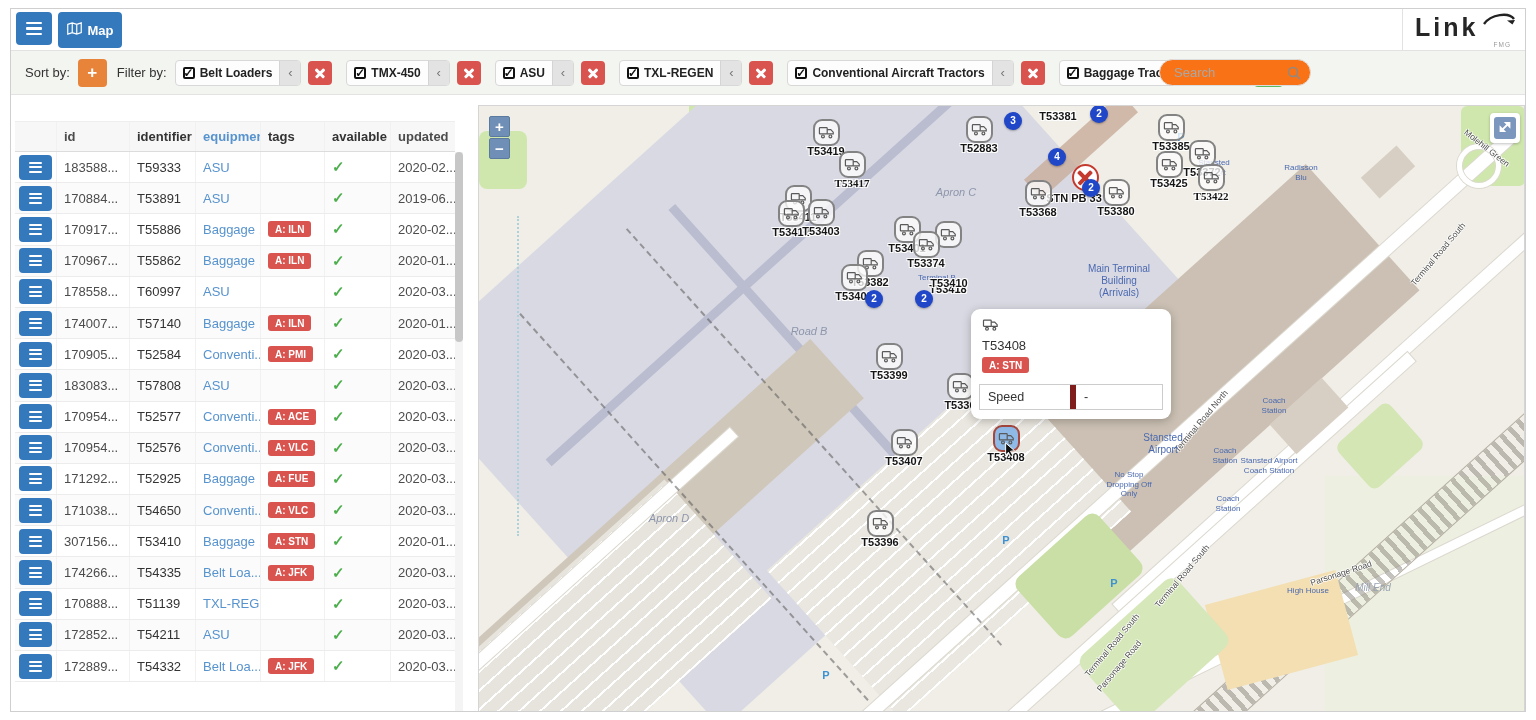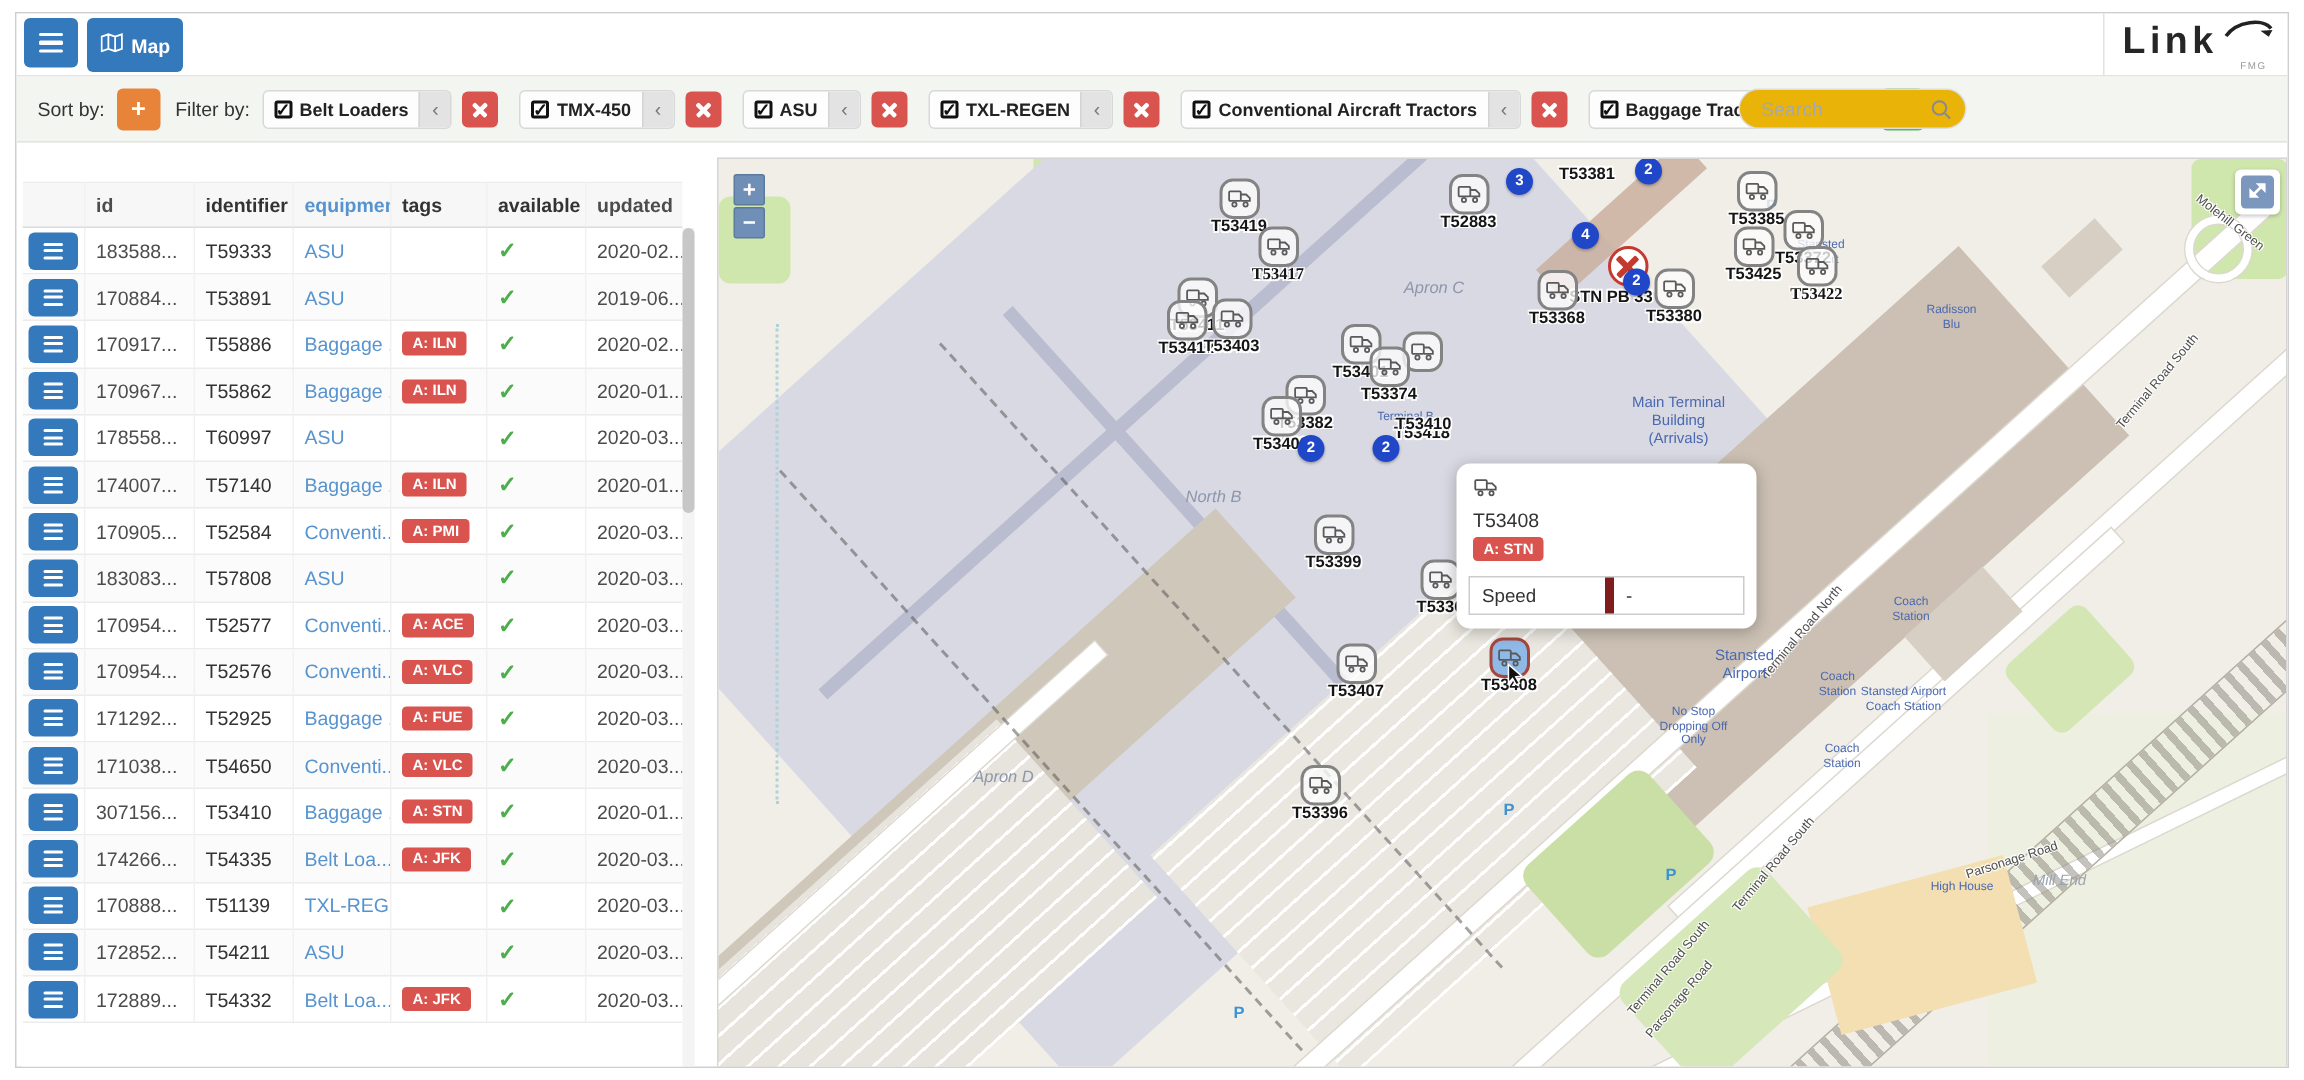--- a/index.html
+++ b/index.html
@@ -25,21 +25,21 @@
   #filters-row{display:flex;align-items:center;gap:7px;}
   .chip-group{display:flex;align-items:center;gap:7px;margin-right:7px;}
   .chip{display:flex;align-items:stretch;border:1px solid #d8d8d8;border-radius:4px;overflow:hidden;background:#fdfdfd;height:26px;}
   .chip-main{display:flex;align-items:center;gap:5px;padding:0 7px;font-size:12px;font-weight:bold;color:#222;white-space:nowrap;}
   .cbx{display:inline-flex;align-items:center;justify-content:center;width:12px;height:12px;border:2px solid #111;border-radius:2px;background:#fff;font-size:12px;font-weight:bold;color:#111;line-height:1;}
   .chip-arrow{width:21px;background:#e3e3e3;border-left:1px solid #d4d4d4;color:#777;font-size:13px;display:flex;align-items:center;justify-content:center;cursor:pointer;}
   .x-btn{position:relative;width:24px;height:24px;background:#d9534f;border:none;border-radius:4px;cursor:pointer;flex:none;}
   .x-btn::before,.x-btn::after{content:"";position:absolute;left:6px;top:11px;width:12px;height:2.6px;background:#fff;border-radius:1px;}
   .x-btn::before{transform:rotate(45deg);}
   .x-btn::after{transform:rotate(-45deg);}
-  #search-wrap{position:absolute;left:1148px;top:8px;width:152px;height:27px;border:1px solid #ddd;border-radius:15px;background:#eab308;}
+  #search-wrap{position:absolute;left:1148px;top:8px;width:152px;height:27px;border:1px solid #ddd;border-radius:15px;background:#f97316;}
   #search-input{position:absolute;left:12px;top:1px;width:110px;height:23px;border:none;outline:none;font-size:13px;color:#444;background:transparent;}
   #search-input::placeholder{color:#a8a8a8;}
   #search-icon{position:absolute;right:9px;top:6px;}
   #region-dd{position:absolute;left:1308px;top:7px;width:188px;height:30px;border:1px solid #bfbfbf;border-radius:3px;background:#fff;cursor:pointer;}
   #region-cursor{position:absolute;left:8px;top:7px;width:1px;height:15px;background:#333;}
   #region-value{position:absolute;left:11px;top:7px;font-size:13px;color:#333;}
   #region-caret{position:absolute;right:9px;top:12px;width:0;height:0;border-left:4.5px solid transparent;border-right:4.5px solid transparent;border-top:5.5px solid #555;}
   
   #table-panel{position:absolute;left:4px;top:112px;width:440px;height:591px;overflow:hidden;background:#fff;}
   .trow{display:flex;align-items:center;height:31.2px;border-bottom:1px solid #ececec;}
@@ -588,41 +588,41 @@
         <svg width="14" height="14" viewBox="0 0 14 14">
             <g stroke="#fff" stroke-width="1.8" fill="#fff">
               <line x1="4" y1="10" x2="10" y2="4"></line>
               <path d="M8 3 h3.5 v3.5z"></path>
               <path d="M6 11 h-3.5 v-3.5z"></path>
             </g>
           </svg>
       </button>
     </div>
   <div class="plabel area" style="left: 477px; top: 87px;">Apron C</div>
-      <div class="plabel area" style="left: 330px; top: 226px;">North B</div>
+      <div class="plabel area" style="left: 330px; top: 226px;">Road B</div>
       <div class="plabel area" style="left: 190px; top: 413px;">Apron D</div>
       <div class="plabel poi" style="left: 640px; top: 175px;">Main Terminal
 Building
 (Arrivals)</div>
       <div class="plabel poi" style="left: 684px; top: 338px;">Stansted
 Airport</div>
       <div class="plabel tiny" style="left: 735px; top: 62px;">Stansted
 Airport</div>
       <div class="plabel tiny" style="left: 790px; top: 360px;">Stansted Airport
 Coach Station</div>
       <div class="plabel tiny" style="left: 795px; top: 300px;">Coach
 Station</div>
       <div class="plabel tiny" style="left: 746px; top: 350px;">Coach
 Station</div>
       <div class="plabel tiny" style="left: 749px; top: 398px;">Coach
 Station</div>
       <div class="plabel tiny" style="left: 650px; top: 378px;">No Stop
 Dropping Off
 Only</div>
-      <div class="plabel tiny" style="left: 822px; top: 67px; margin-top: 38px;">Radisson
+      <div class="plabel tiny" style="left: 822px; top: 67px;">Radisson
 Blu</div>
       <div class="plabel area2" style="left: 894px; top: 482px;">Mill End</div>
       <div class="plabel tiny" style="left: 829px; top: 485px;">High House</div>
       <div class="plabel tiny" style="left: 458px; top: 172px;">Terminal B</div>
       <div class="plabel park" style="left: 702px; top: 32px;">P</div>
       <div class="plabel park" style="left: 635px; top: 478px;">P</div>
       <div class="plabel park" style="left: 527px; top: 435px;">P</div>
       <div class="plabel park" style="left: 347px; top: 570px;">P</div>
       <div class="rlabel" style="left: 722px; top: 315px; transform: translate(-50%, -50%) rotate(-50deg);">Terminal Road North</div>
       <div class="rlabel" style="left: 703px; top: 470px; transform: translate(-50%, -50%) rotate(-50deg);">Terminal Road South</div>

